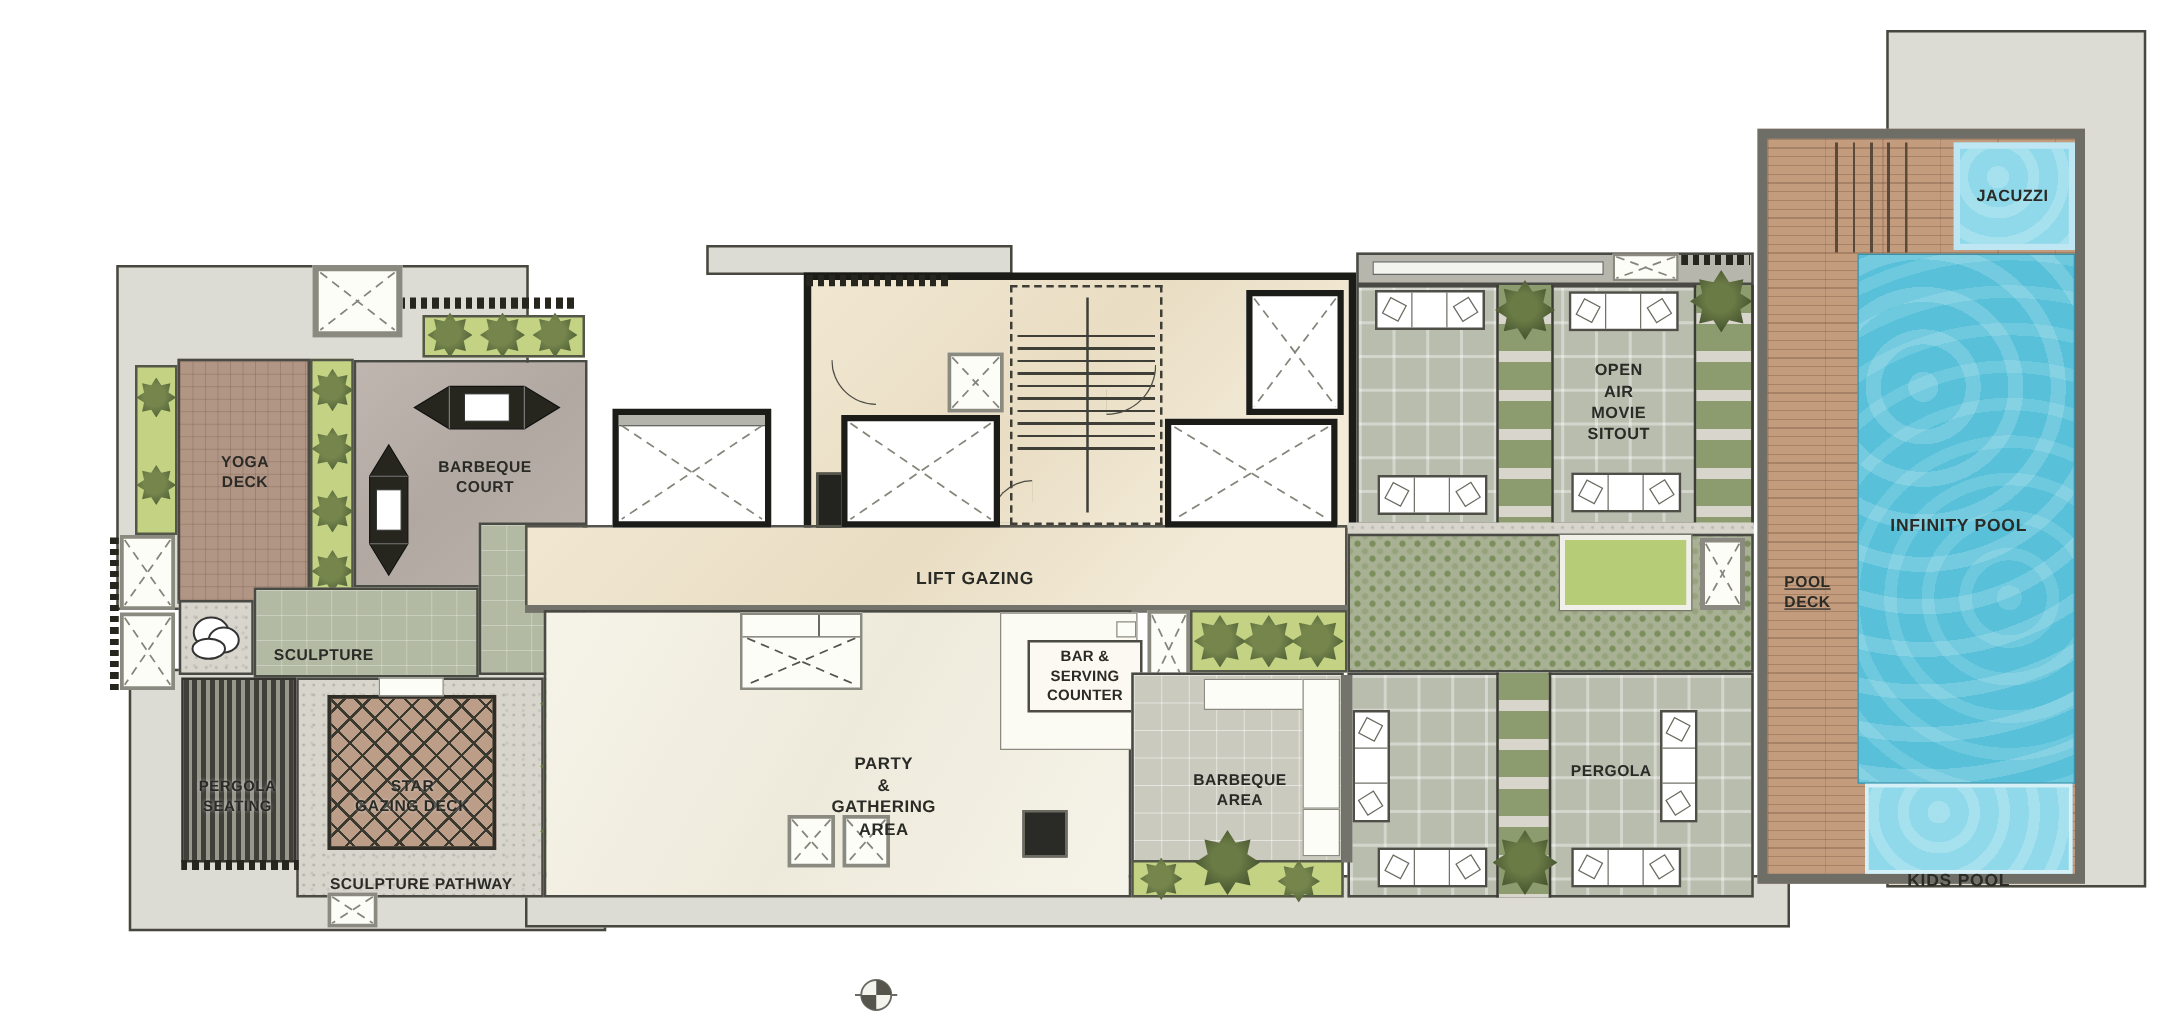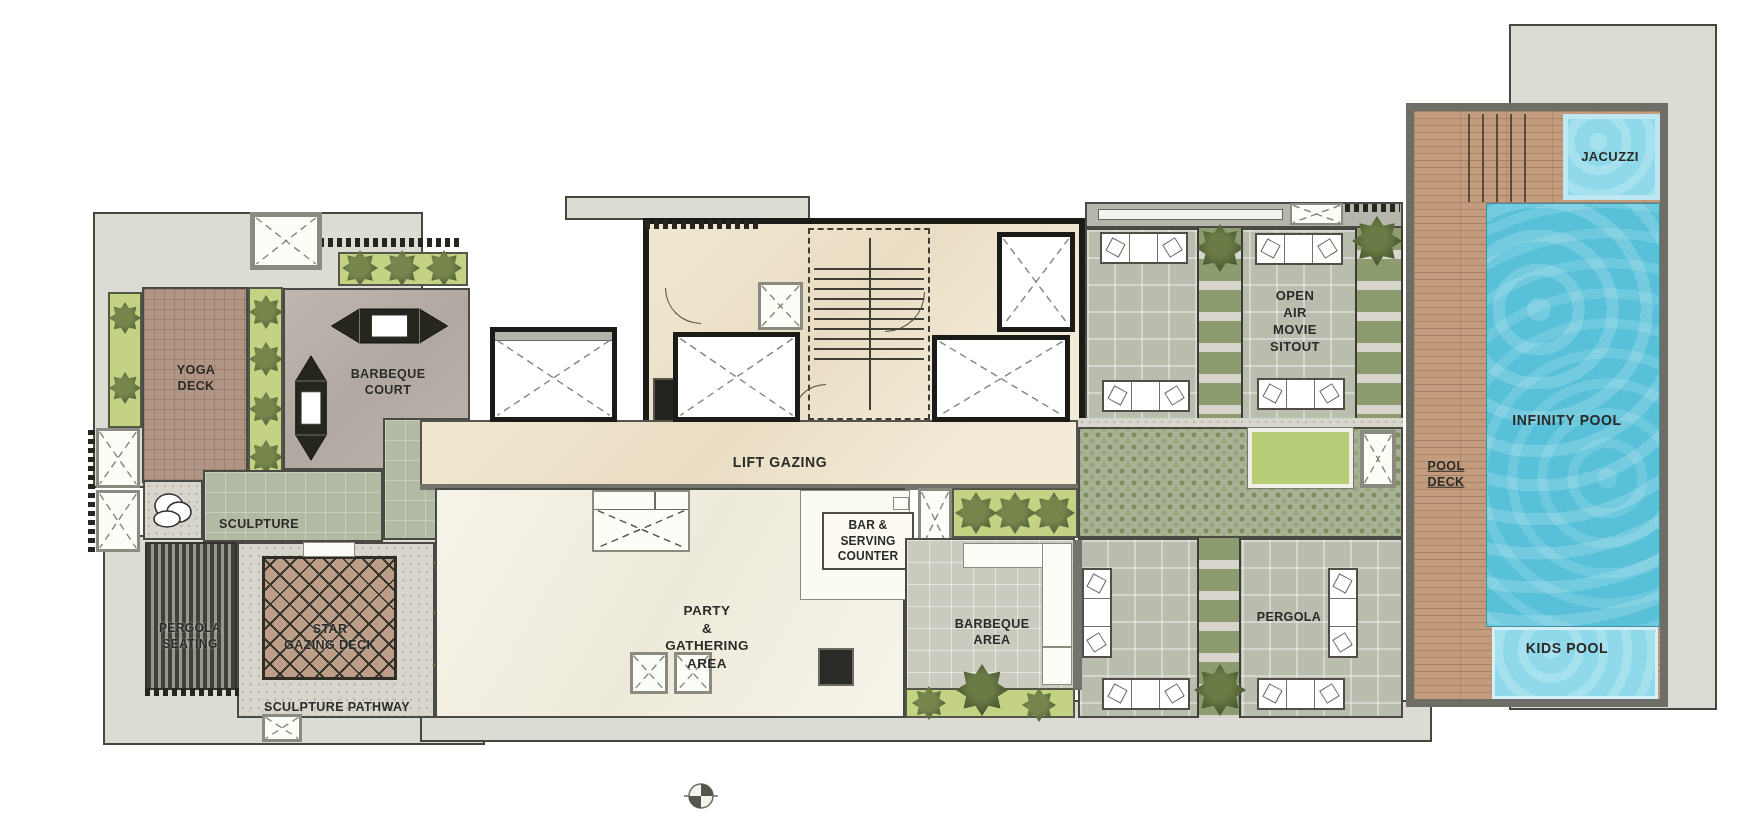--- a/index.html
+++ b/index.html
@@ -341,21 +341,21 @@
 AREA</div>
   <div class="el lbl" style="left:1295px;top:322px;font-size:13px;">OPEN
 AIR
 MOVIE
 SITOUT</div>
   <div class="el lbl" style="left:1289px;top:617px;white-space:nowrap;">PERGOLA</div>
   <div class="el lbl" style="left:1446px;top:474px;text-decoration:underline;">POOL
 DECK</div>
   <div class="el lbl big" style="left:1567px;top:420px;white-space:nowrap;">INFINITY POOL</div>
   <div class="el lbl" style="left:1610px;top:157px;white-space:nowrap;font-size:13px;">JACUZZI</div>
-  <div class="el lbl big" style="left:1567px;top:648px;white-space:nowrap;">KIDS POOL</div>
+  <div class="el lbl big" style="left:1567px;top:704px;white-space:nowrap;">KIDS POOL</div>
 
   <div class="el" style="left:684px;top:779px;width:34px;height:34px;">
     <svg width="34" height="34" viewBox="0 0 34 34">
       <line x1="0" y1="17" x2="34" y2="17" stroke="#6b6b64" stroke-width="1.5"></line>
       <circle cx="17" cy="17" r="12" fill="#f4f4ef" stroke="#6b6b64" stroke-width="1.5"></circle>
       <path d="M17,17 L17,5 A12,12 0 0 1 29,17 Z" fill="#55554e"></path>
       <path d="M17,17 L17,29 A12,12 0 0 1 5,17 Z" fill="#55554e"></path>
     </svg>
   </div>
 

